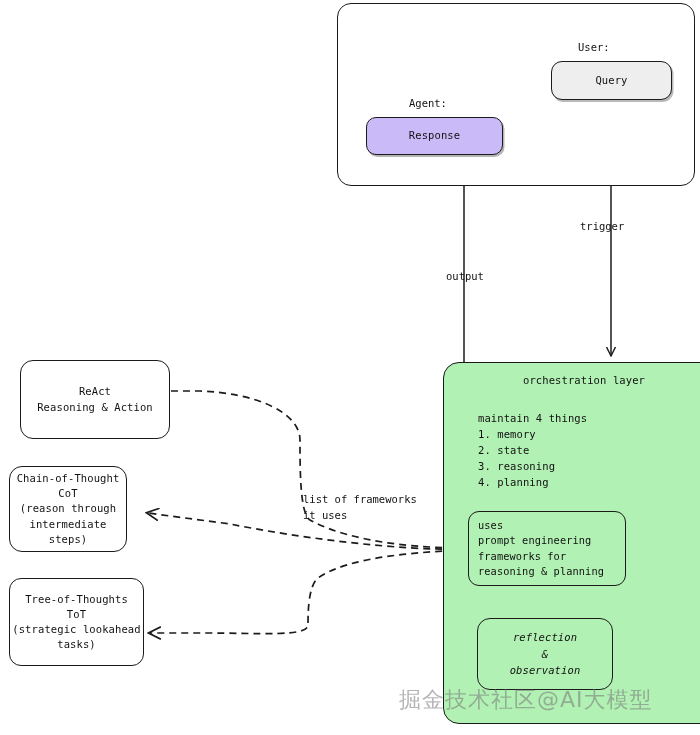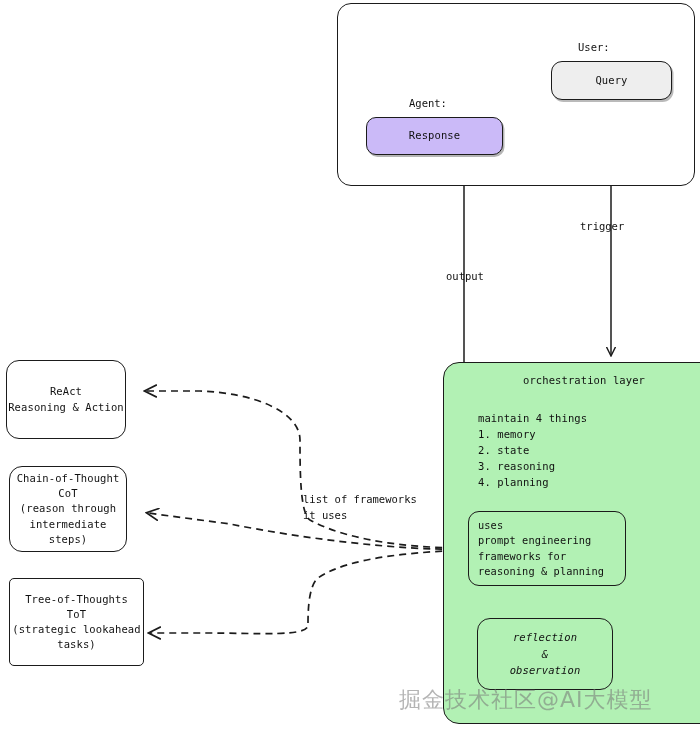--- a/index.html
+++ b/index.html
@@ -135,39 +135,39 @@
     background: #b2f1b4;
     border-radius: 13px;
     font-size: 10.5px;
     line-height: 1.6;
     z-index: 5;
     font-style: italic;
   }
 
   
   #react-box {
-    left: 6px;
+    left: 20px;
     top: 360px;
-    width: 120px;
+    width: 150px;
     height: 79px;
     border-radius: 13px;
   }
   #cot-box {
     left: 9px;
     top: 466px;
     width: 118px;
     height: 86px;
     border-radius: 13px;
   }
   #tot-box {
     left: 9px;
     top: 578px;
     width: 135px;
     height: 88px;
-    border-radius: 5px;
+    border-radius: 12px;
   }
 
   
   .label {
     position: absolute;
     font-size: 10.5px;
     color: #111111;
     white-space: pre-line;
     text-align: center;
     z-index: 6;

